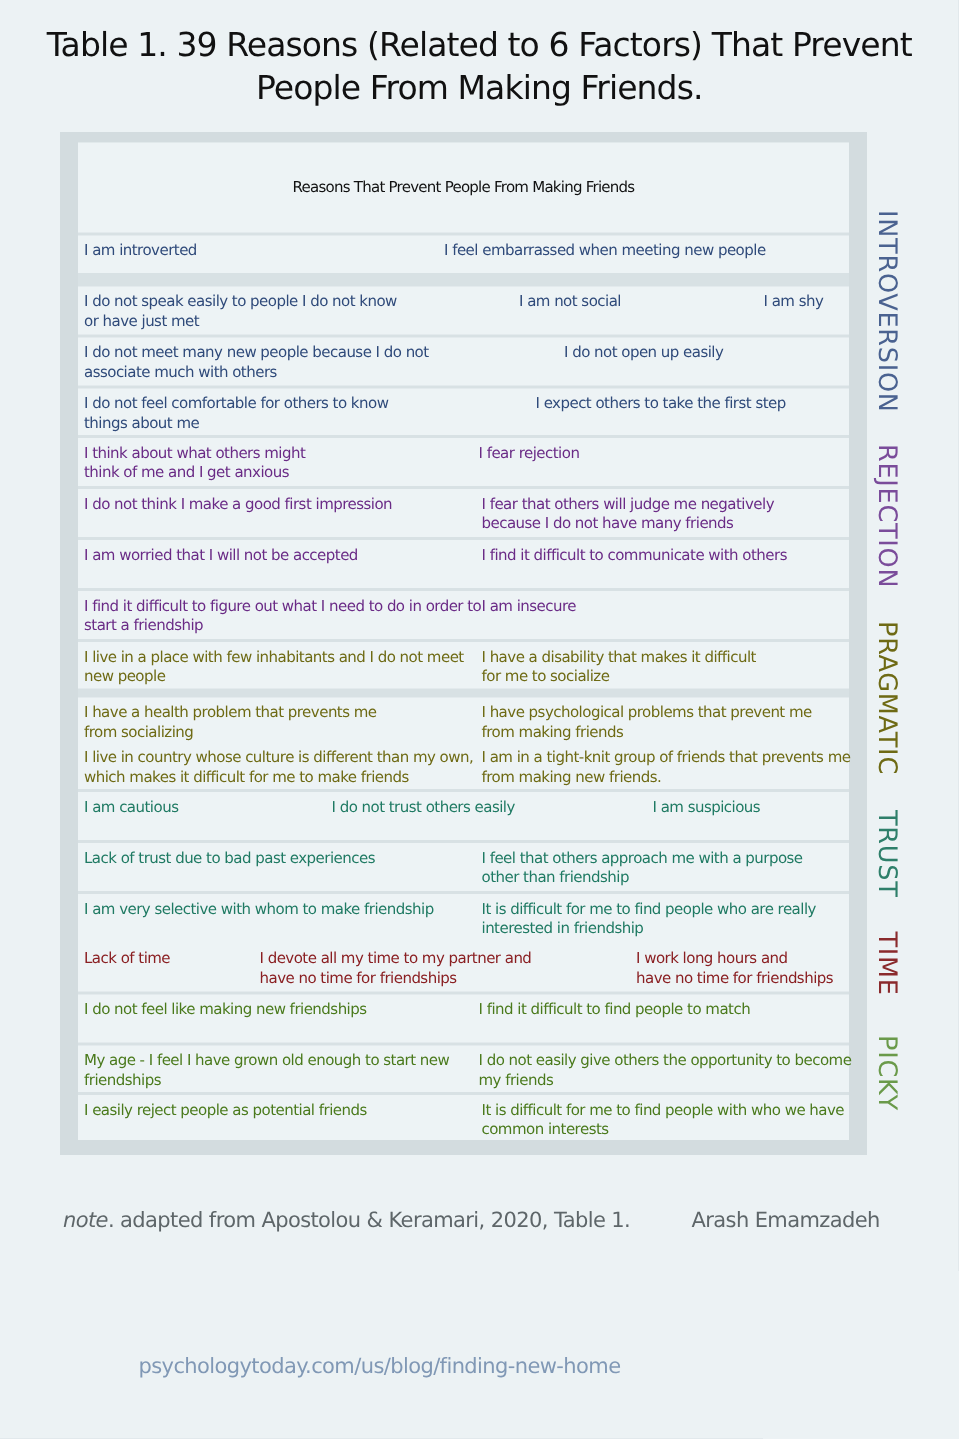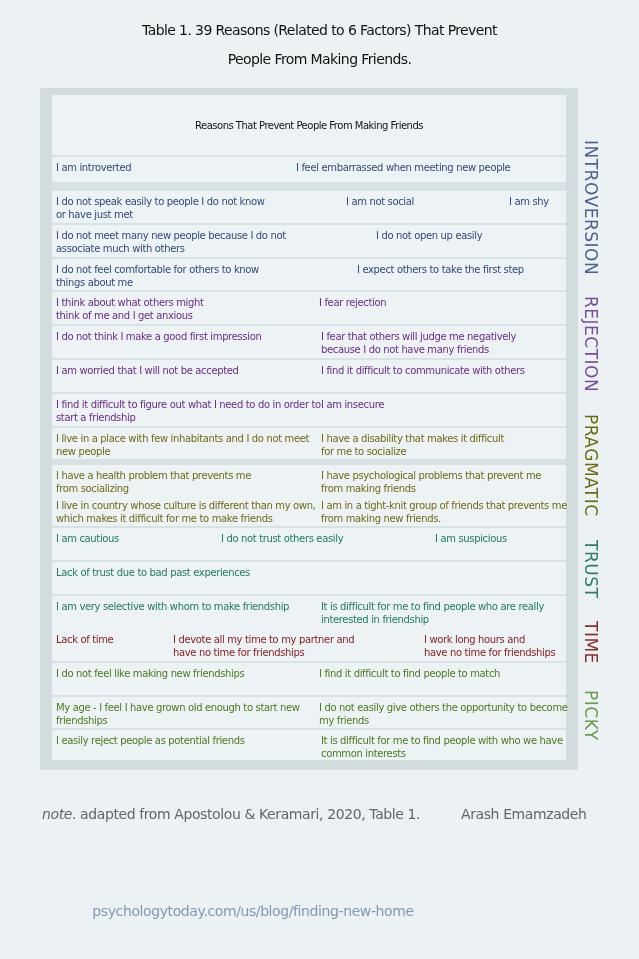--- a/index.html
+++ b/index.html
@@ -4,21 +4,21 @@
   <style>
     html, body { margin: 0; padding: 0; }
     body {
       width: 639px; height: 959px;
       background: #ecf2f4;
       font-family: "Liberation Sans", sans-serif;
       position: relative; overflow: hidden;
     }
     .title {
       position: absolute; left: 0; top: 16px; width: 639px;
-      text-align: center; font-size: 14px; line-height: 29px; color: #111;
+      text-align: center; font-size: 22px; line-height: 29px; color: #111;
       font-family: "DejaVu Sans", sans-serif; font-weight: normal;
       letter-spacing: -0.6px;
     }
     .frame {
       position: absolute; left: 40px; top: 88px; width: 538px; height: 682px;
       background: #d3dcdf;
     }
     .table {
       position: absolute; left: 12px; top: 7px; width: 514px; height: 665px;
       background: #d8e1e4;
@@ -127,20 +127,22 @@
         <div class="cell" style="left: 269px; white-space: pre;">I am in a tight-knit group of friends that prevents me
 from making new friends.</div>
       </div>
       <div class="row" style="top: 433px; height: 32px; color: rgb(31, 122, 99);">
         <div class="cell" style="left: 4px; white-space: pre;">I am cautious</div>
         <div class="cell" style="left: 169px; white-space: pre;">I do not trust others easily</div>
         <div class="cell" style="left: 383px; white-space: pre;">I am suspicious</div>
       </div>
       <div class="row" style="top: 467px; height: 32px; color: rgb(31, 122, 99);">
         <div class="cell" style="left: 4px; white-space: pre;">Lack of trust due to bad past experiences</div>
+        <div class="cell" style="left: 269px; white-space: pre;">I feel that others approach me with a purpose
+other than friendship</div>
       </div>
       <div class="row" style="top: 501px; height: 49px; color: rgb(31, 122, 99);">
         <div class="cell" style="left: 4px; white-space: pre;">I am very selective with whom to make friendship</div>
         <div class="cell" style="left: 269px; white-space: pre;">It is difficult for me to find people who are really
 interested in friendship</div>
       </div>
       <div class="row" style="top: 534px; height: 32px; color: rgb(138, 31, 34);">
         <div class="cell" style="left: 4px; white-space: pre;">Lack of time</div>
         <div class="cell" style="left: 121px; white-space: pre;">I devote all my time to my partner and
 have no time for friendships</div>

